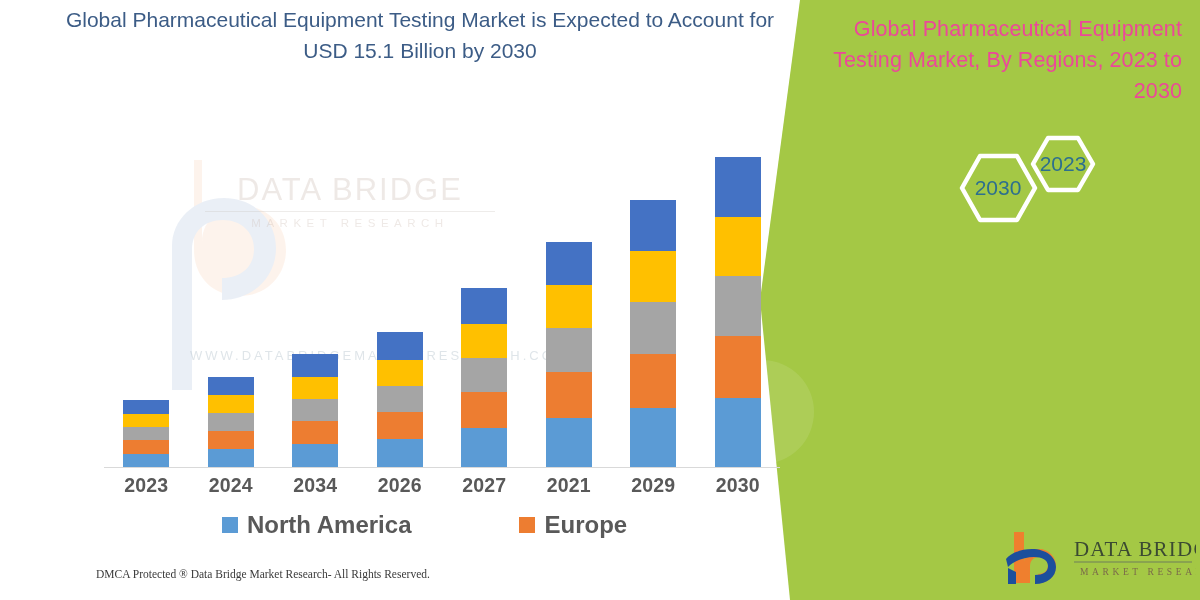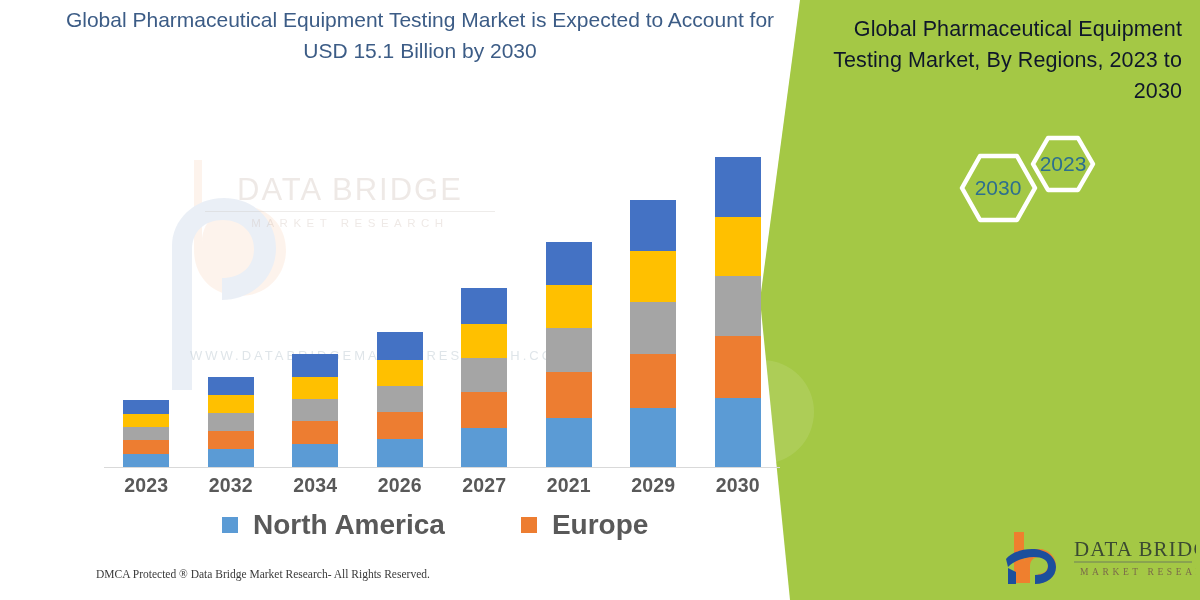--- a/index.html
+++ b/index.html
@@ -20,21 +20,21 @@
     pointer-events: none;
   }
   .green-panel svg { display:block; }
 
   
   .panel-title {
     position: absolute;
     right: 18px; top: 14px;
     width: 352px;
     text-align: right;
-    color: #0f172a;
+    color: #ec4899;
     font-size: 21.5px;
     line-height: 31px;
     letter-spacing: .1px;
   }
   .hex-wrap { position: absolute; left: 930px; top: 126px; width: 200px; height: 110px; }
   .hex-wrap svg { display:block; overflow: visible; }
   .hex-label {
     fill: #2d6f8e;
     font-family: "Liberation Sans", sans-serif;
     font-size: 21px;
@@ -122,25 +122,25 @@
     font-size: 19.5px; font-weight: bold; color: #595959;
     letter-spacing: .2px;
   }
 
   .legend {
     position: absolute; left: 104px; top: 508px;
     width: 676px; height: 34px;
     display: flex; align-items: center;
   }
   .legend-item {
-    display: flex; align-items: center; gap: 15px;
-    font-size: 28px; font-weight: bold; color: #595959;
+    display: flex; align-items: center; gap: 9px;
+    font-size: 24px; font-weight: bold; color: #595959;
   }
   .legend-item.na { margin-left: 118px; }
-  .legend-item.eu { margin-left: 76px; align-items: center; }
+  .legend-item.eu { margin-left: 108px; align-items: center; }
   .swatch { width: 16px; height: 16px; display:block; }
 
   
   .footer {
     position: absolute; left: 0; top: 566px;
     width: 790px; height: 24px;
     font-family: "Liberation Serif", serif;
     font-size: 11.5px;
     color: #3a3a3a;
     display: flex;
@@ -268,21 +268,21 @@
             <div class="seg" style="background: rgb(237, 125, 49); height: 19.9357%;"></div>
             <div class="seg" style="background: rgb(91, 155, 213); height: 22.508%;"></div>
           </div>
         </div>
       </div>
     <div class="baseline"></div>
   </div>
 
   <div class="xaxis" id="xaxis">
       <div class="xtick">2023</div>
-      <div class="xtick">2032</div>
+      <div class="xtick">2024</div>
       <div class="xtick">2034</div>
       <div class="xtick">2026</div>
       <div class="xtick">2027</div>
       <div class="xtick">2021</div>
       <div class="xtick">2029</div>
       <div class="xtick">2030</div>
     </div>
 
   <div class="legend" id="legend">
       <div class="legend-item na">

